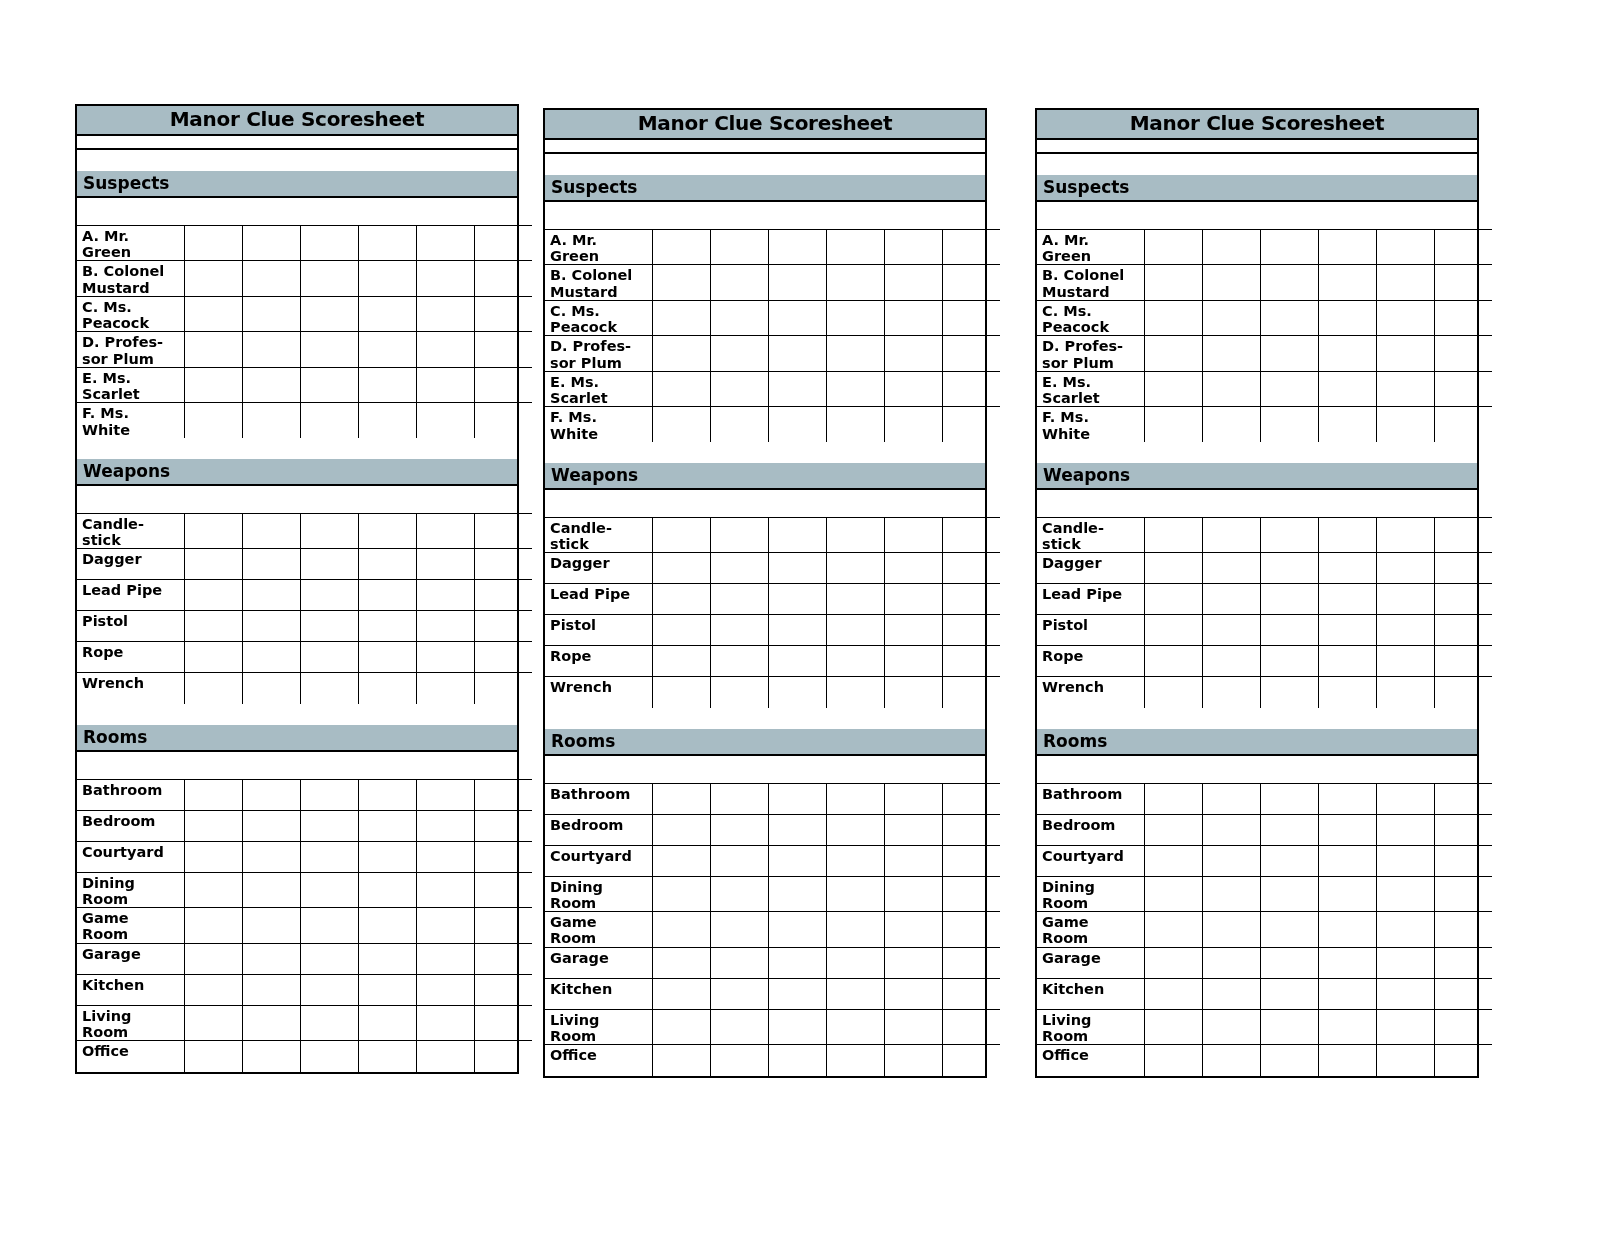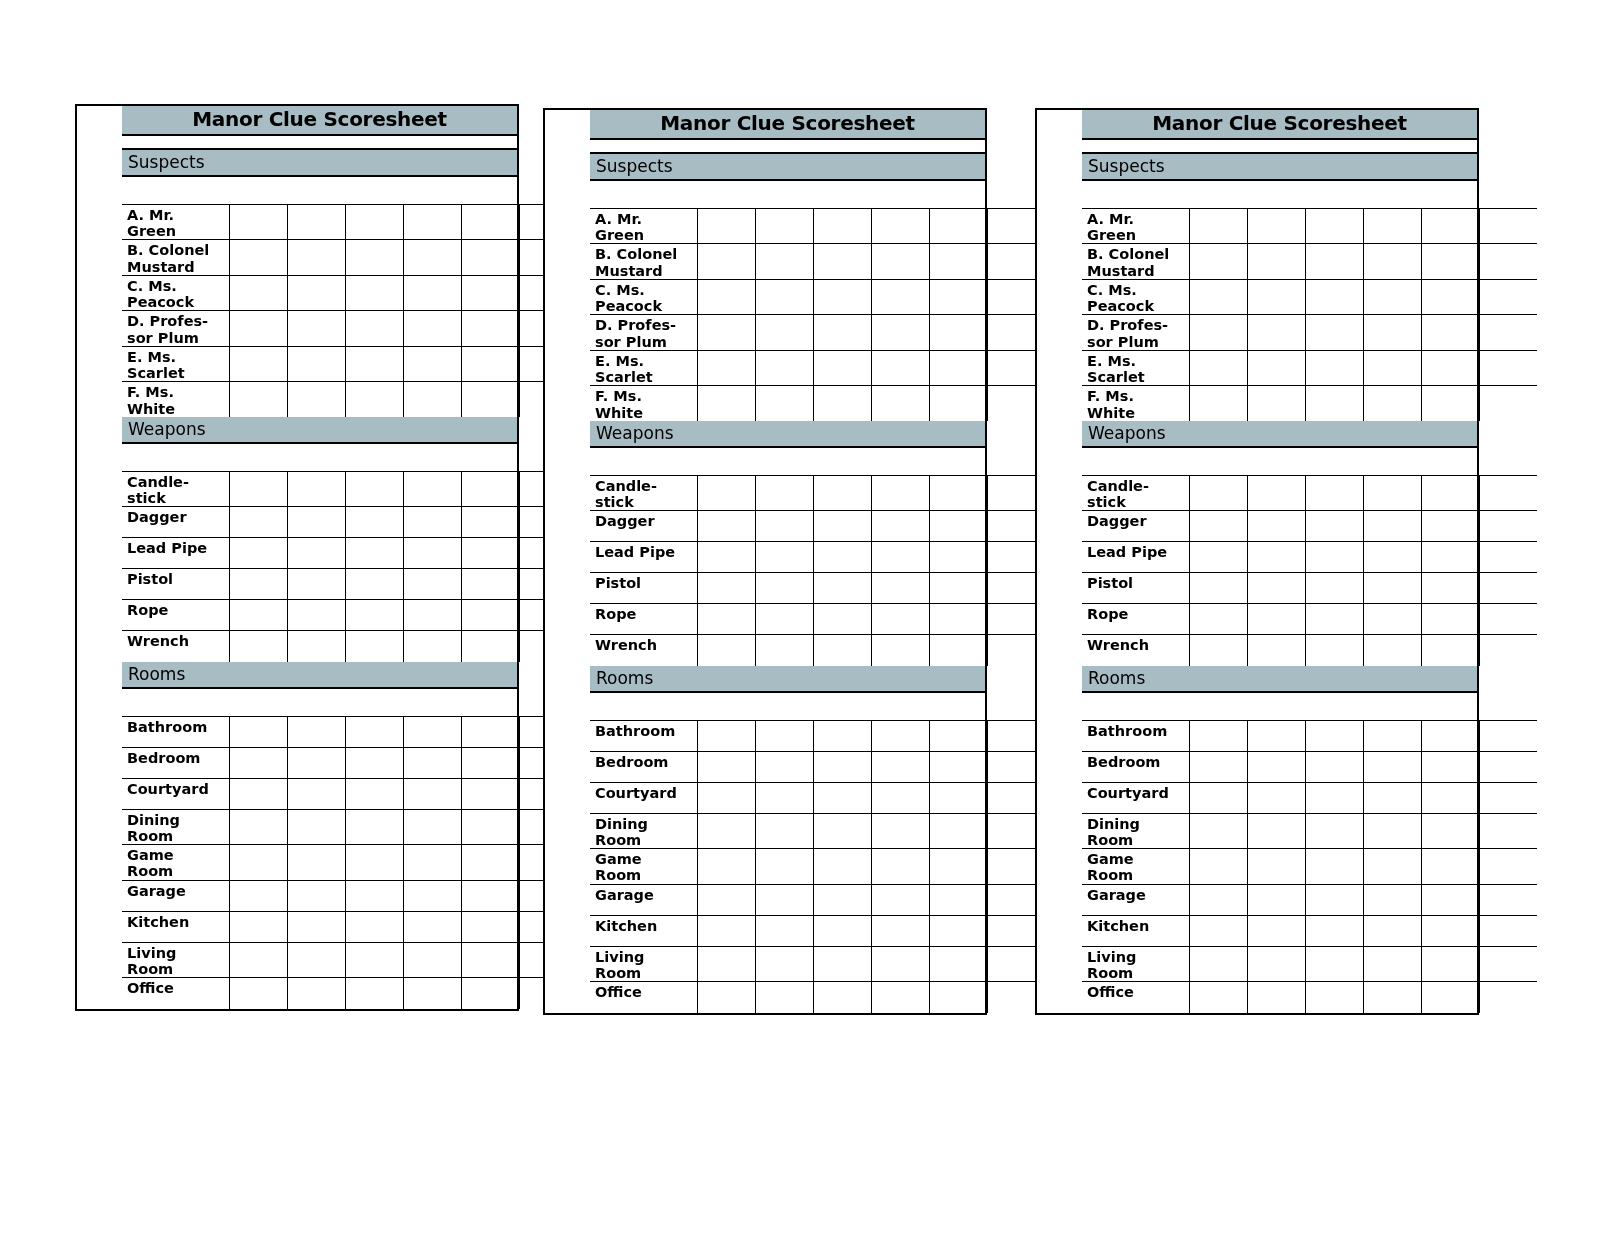--- a/index.html
+++ b/index.html
@@ -23,21 +23,20 @@
     width: 1600px;
     display: flex;
     flex-direction: row;
     align-items: flex-start;
   }
 
   .sheet {
     border: 2px solid #000000;
     background: #ffffff;
     box-sizing: border-box;
-    padding-left: 45px;
   }
 
   .sheet-1 { width: 444px; margin-left: 75px; }
   .sheet-2 { width: 444px; margin-left: 24px; margin-top: 4px; }
   .sheet-3 { width: 444px; margin-left: 48px; margin-top: 4px; }
 
   .title-bar {
     background: #a8bcc4;
     border-bottom: 2px solid #000000;
     text-align: center;
@@ -54,22 +53,23 @@
   .spacer-row {
     height: 12px;
     border-bottom: 2px solid #000000;
     background: #ffffff;
   }
 
   .section-head {
     background: #a8bcc4;
     border-bottom: 2px solid #000000;
     padding: 2px 0 3px 6px;
-    font-weight: normal;
+    font-weight: bold;
     font-size: 17px;
+    margin-top: 21px;
   }
 
   table.grid {
     border-collapse: collapse;
     width: 100%;
     table-layout: fixed;
     margin-top: 27px;
   }
   table.grid tr { height: 31px; }
   table.grid td {

